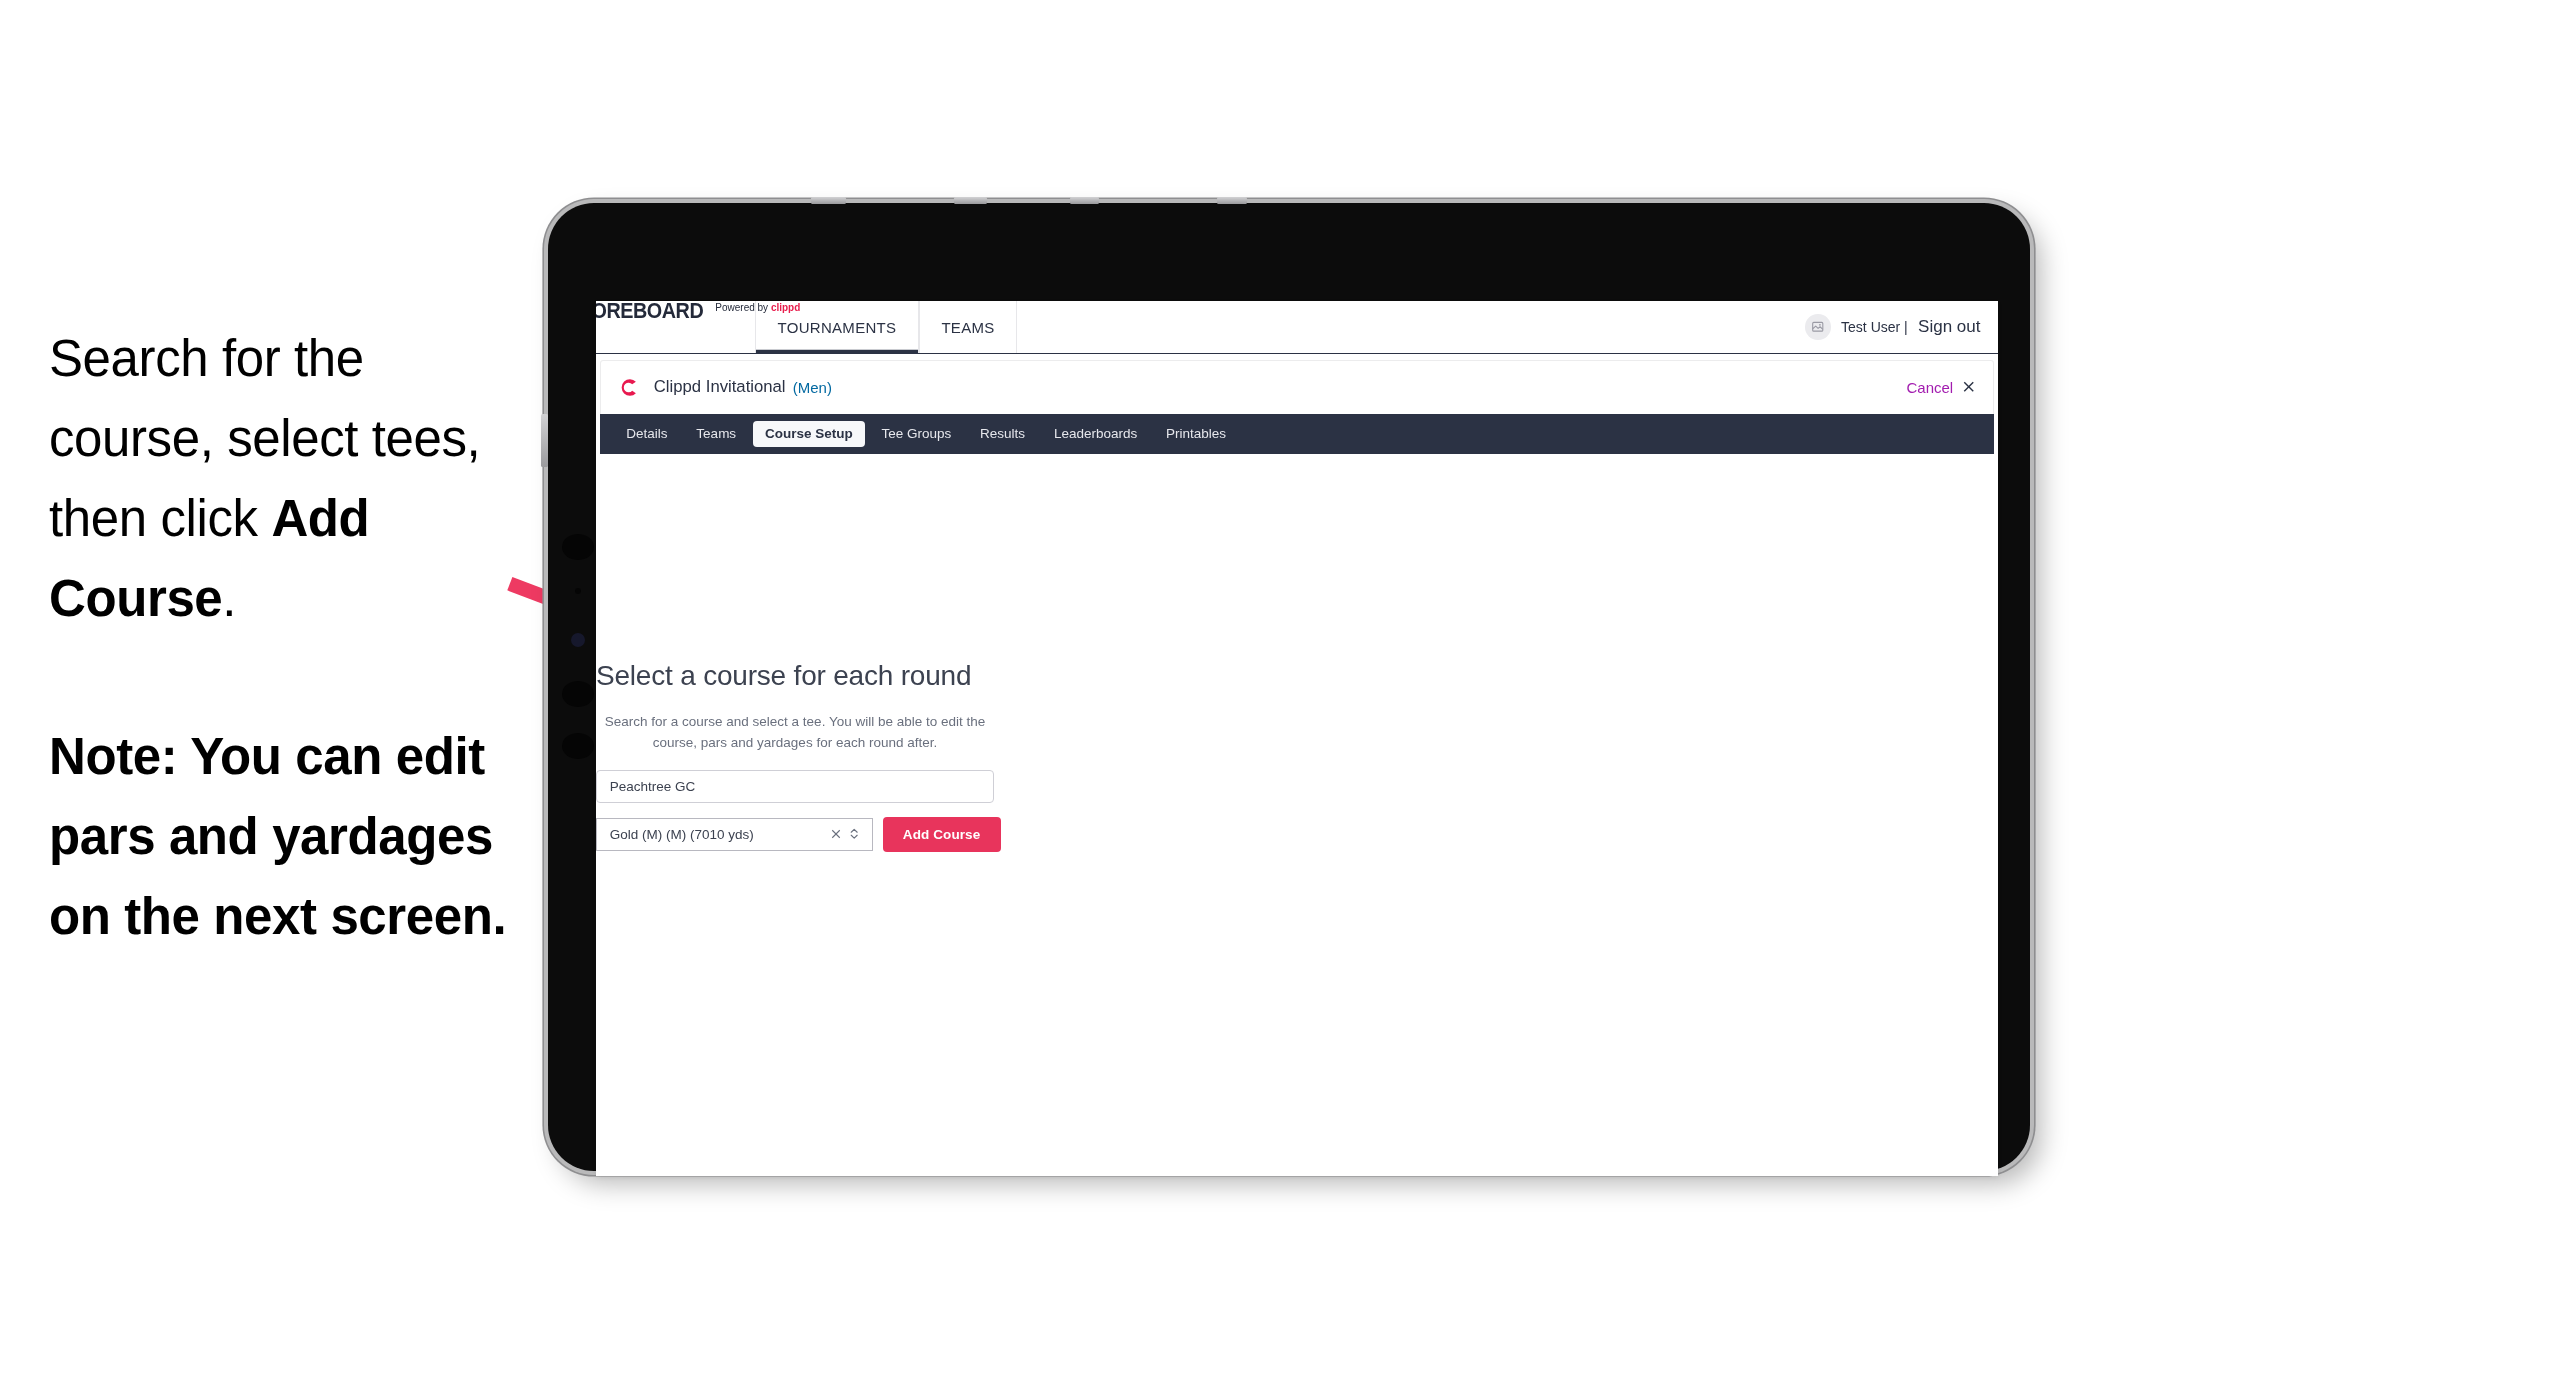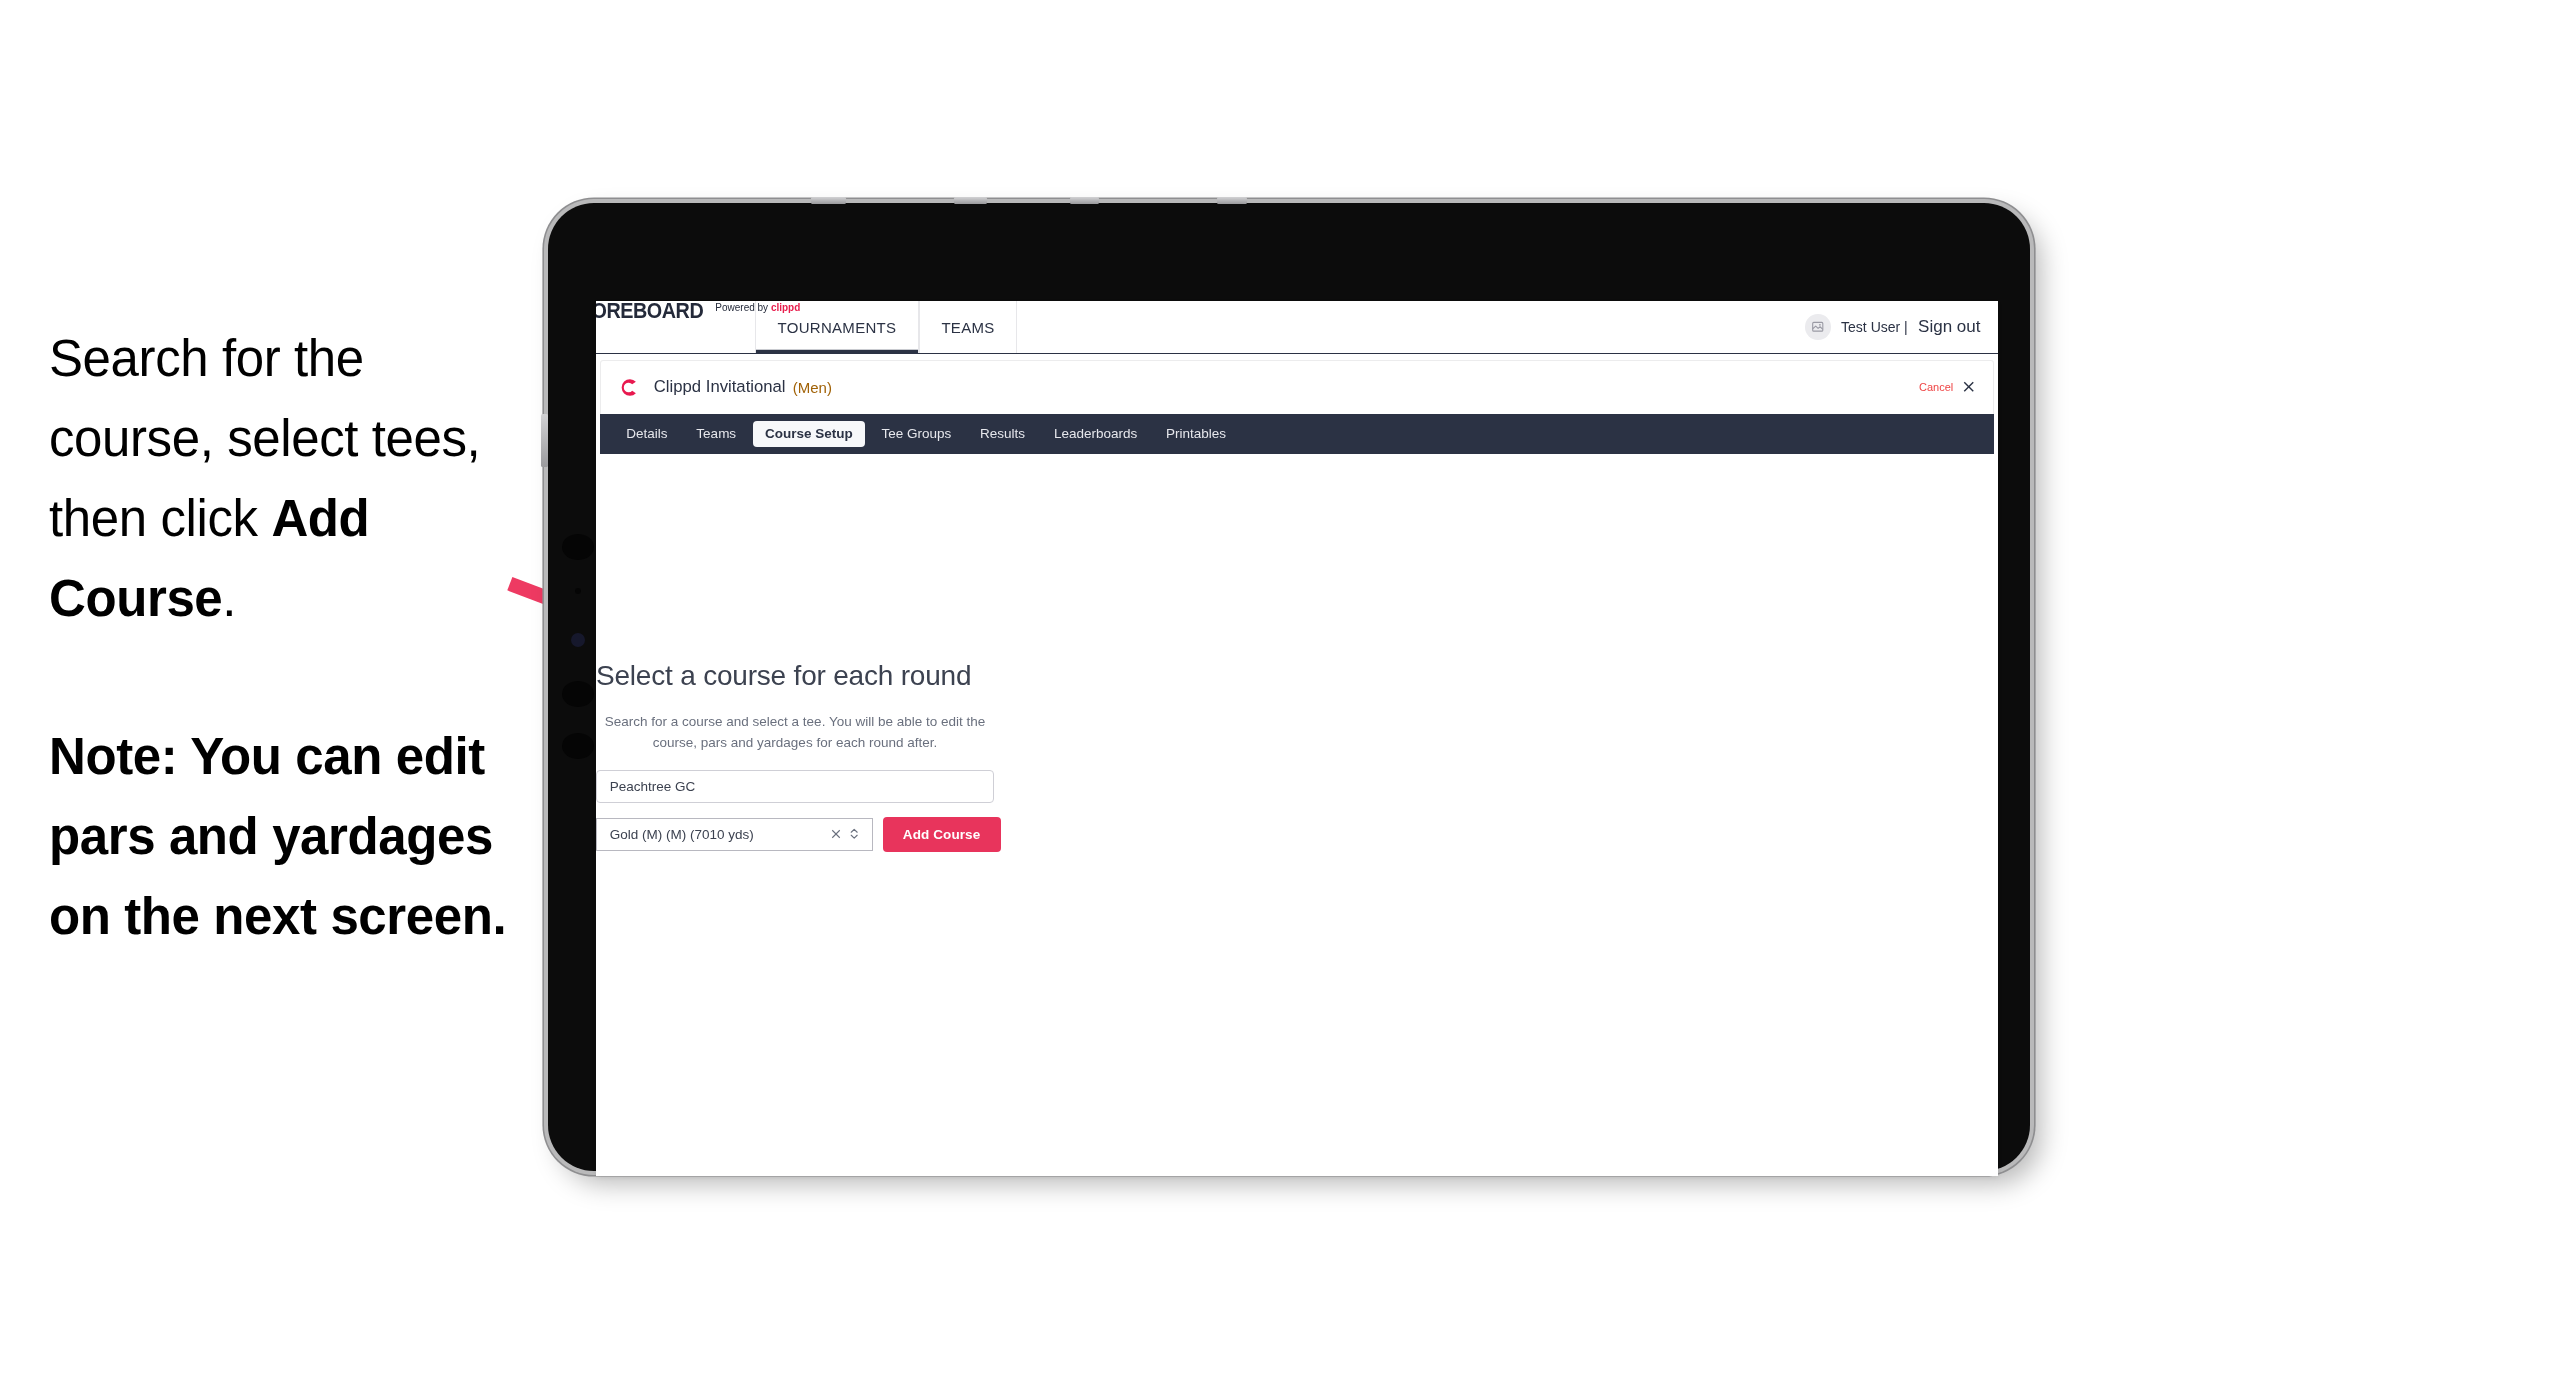--- a/index.html
+++ b/index.html
@@ -191,29 +191,29 @@
     width: 21px; height: 21px;
     margin-right: 14.3px;
     flex: none;
   }
   #tournament-name {
     font-size: 16.7px;
     color: #2b3244;
   }
   #tournament-gender {
     font-size: 15px;
-    color: #a16207;
+    color: #0369a1;
     margin-left: 7.2px;
   }
   #title-strip-spacer { flex: 1; }
   #cancel-wrap {
     display: flex; align-items: center; gap: 8.8px;
     cursor: pointer;
   }
-  #cancel-label { font-size: 11px; color: #ef4444; }
+  #cancel-label { font-size: 15px; color: #a21caf; }
 
   
   #tabbar {
     background: #2b3244;
     height: 40px;
     margin: 0 4px;
     display: flex;
     align-items: center;
     padding-left: 14.3px;
     gap: 4.8px;

